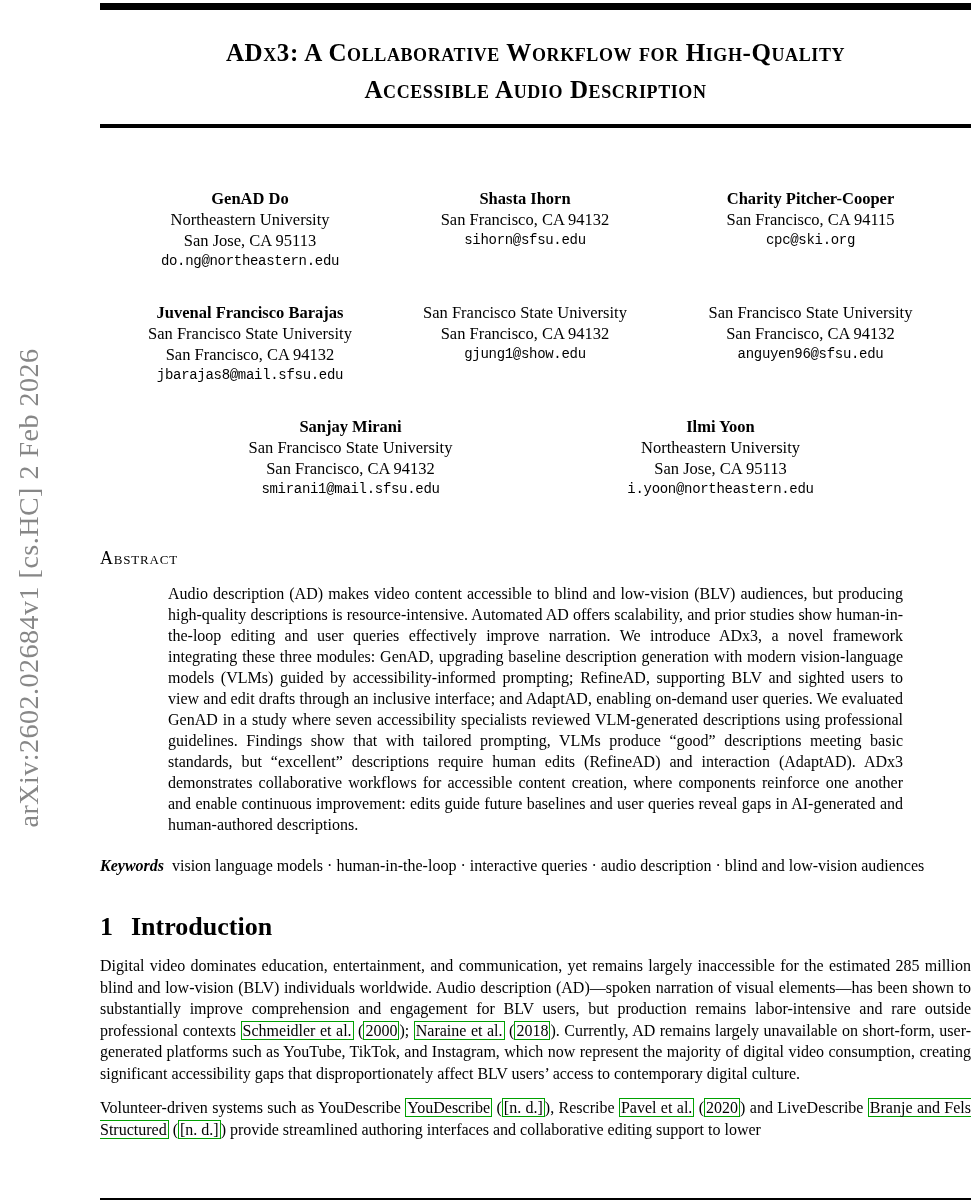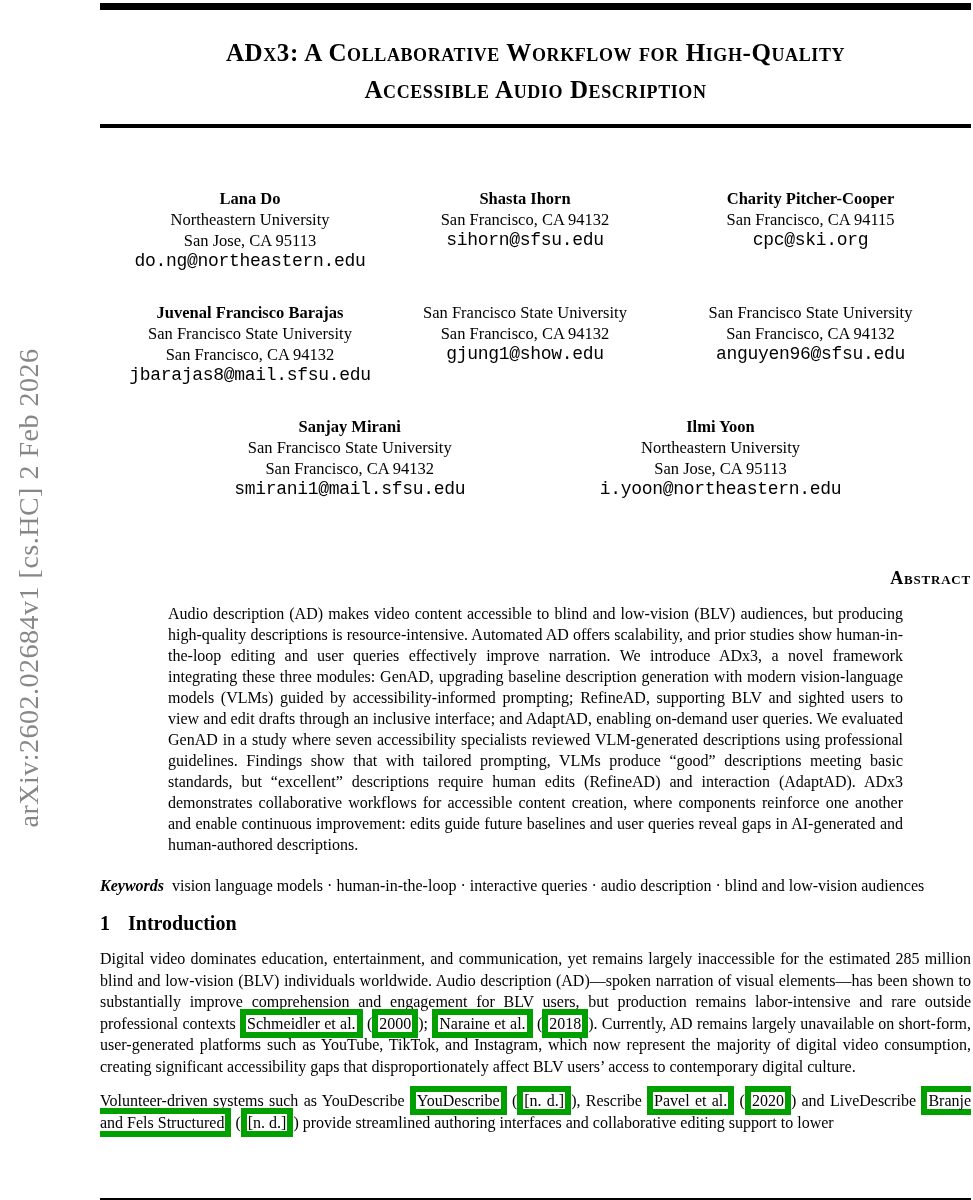--- a/index.html
+++ b/index.html
@@ -15,32 +15,32 @@
     margin-top:24px; text-align:center; font-variant:small-caps;
     font-weight:bold; font-size:25px; line-height:37px; letter-spacing:0.6px;
   }
   .rule-thin { height:4px; background:#000; margin-top:16px; }
   .authors { margin-top:60px; display:flex; flex-direction:column; gap:30px; }
   .author-row { display:grid; grid-template-columns:300px 250px 321px; }
   .author-row.two { display:flex; justify-content:center; gap:130px; }
   .author { text-align:center; font-size:16.5px; line-height:21px; }
   .author-row.two .author { min-width:240px; }
   .author-name { font-weight:bold; }
-  .author-email { font-family:"Liberation Mono", monospace; font-size:18px; line-height:21px; letter-spacing:-0.3px; }
+  .author-email { font-family:"Liberation Mono", monospace; font-size:14px; line-height:21px; letter-spacing:-0.3px; }
   .abstract-heading {
-    margin-top:68px; text-align:right; font-weight:bold;
+    margin-top:48px; text-align:left; font-weight:normal;
     font-variant:small-caps; font-size:18px; letter-spacing:0.8px;
   }
   .abstract-text { margin:14px 68px 0 68px; text-align:justify; font-size:16px; line-height:21px; }
   .keywords { margin-top:20px; text-align:justify; font-size:16px; line-height:21px; }
   .kw-label { font-weight:bold; font-style:italic; margin-right:8px; }
-  .section-heading { margin-top:16px; font-size:20px; font-weight:bold; }
+  .section-heading { margin-top:36px; font-size:26px; font-weight:bold; }
   .sec-num { margin-right:18px; }
   .body-par { margin-top:13px; text-align:justify; font-size:16px; line-height:21.5px; }
-  .cite { border:6px solid #6d28d9; padding:0 1px; }
+  .cite { border:1px solid #6d28d9; padding:0 1px; }
   .watermark {
     position:absolute; left:29px; top:588px;
     transform:translate(-50%,-50%) rotate(-90deg);
     white-space:nowrap; font-size:28px; color:#878787;
     font-family:"Liberation Serif", serif; letter-spacing:0.5px;
   }
   .rule-bottom { position:absolute; left:0; bottom:0; width:100%; height:5px; background:#000; }
 </style>
 </head>
 <body>
@@ -53,21 +53,21 @@
 
     <div class="rule-thick"></div>
 
     <h1 class="title"><span>ADx3: A Collaborative Workflow for High-Quality</span><br><span>Accessible Audio Description</span></h1>
 
     <div class="rule-thin"></div>
 
     <div class="authors" id="authors-block">
         <div class="author-row">
           <div class="author">
-            <div class="author-name">Lana Do</div>
+            <div class="author-name">GenAD Do</div>
             <div class="author-affil">Northeastern University</div>
             <div class="author-affil">San Jose, CA 95113</div>
             <div class="author-email">do.ng@northeastern.edu</div>
           </div>
           <div class="author">
             <div class="author-name">Shasta Ihorn</div>
             <div class="author-affil">San Francisco, CA 94132</div>
             <div class="author-email">sihorn@sfsu.edu</div>
           </div>
           <div class="author">

